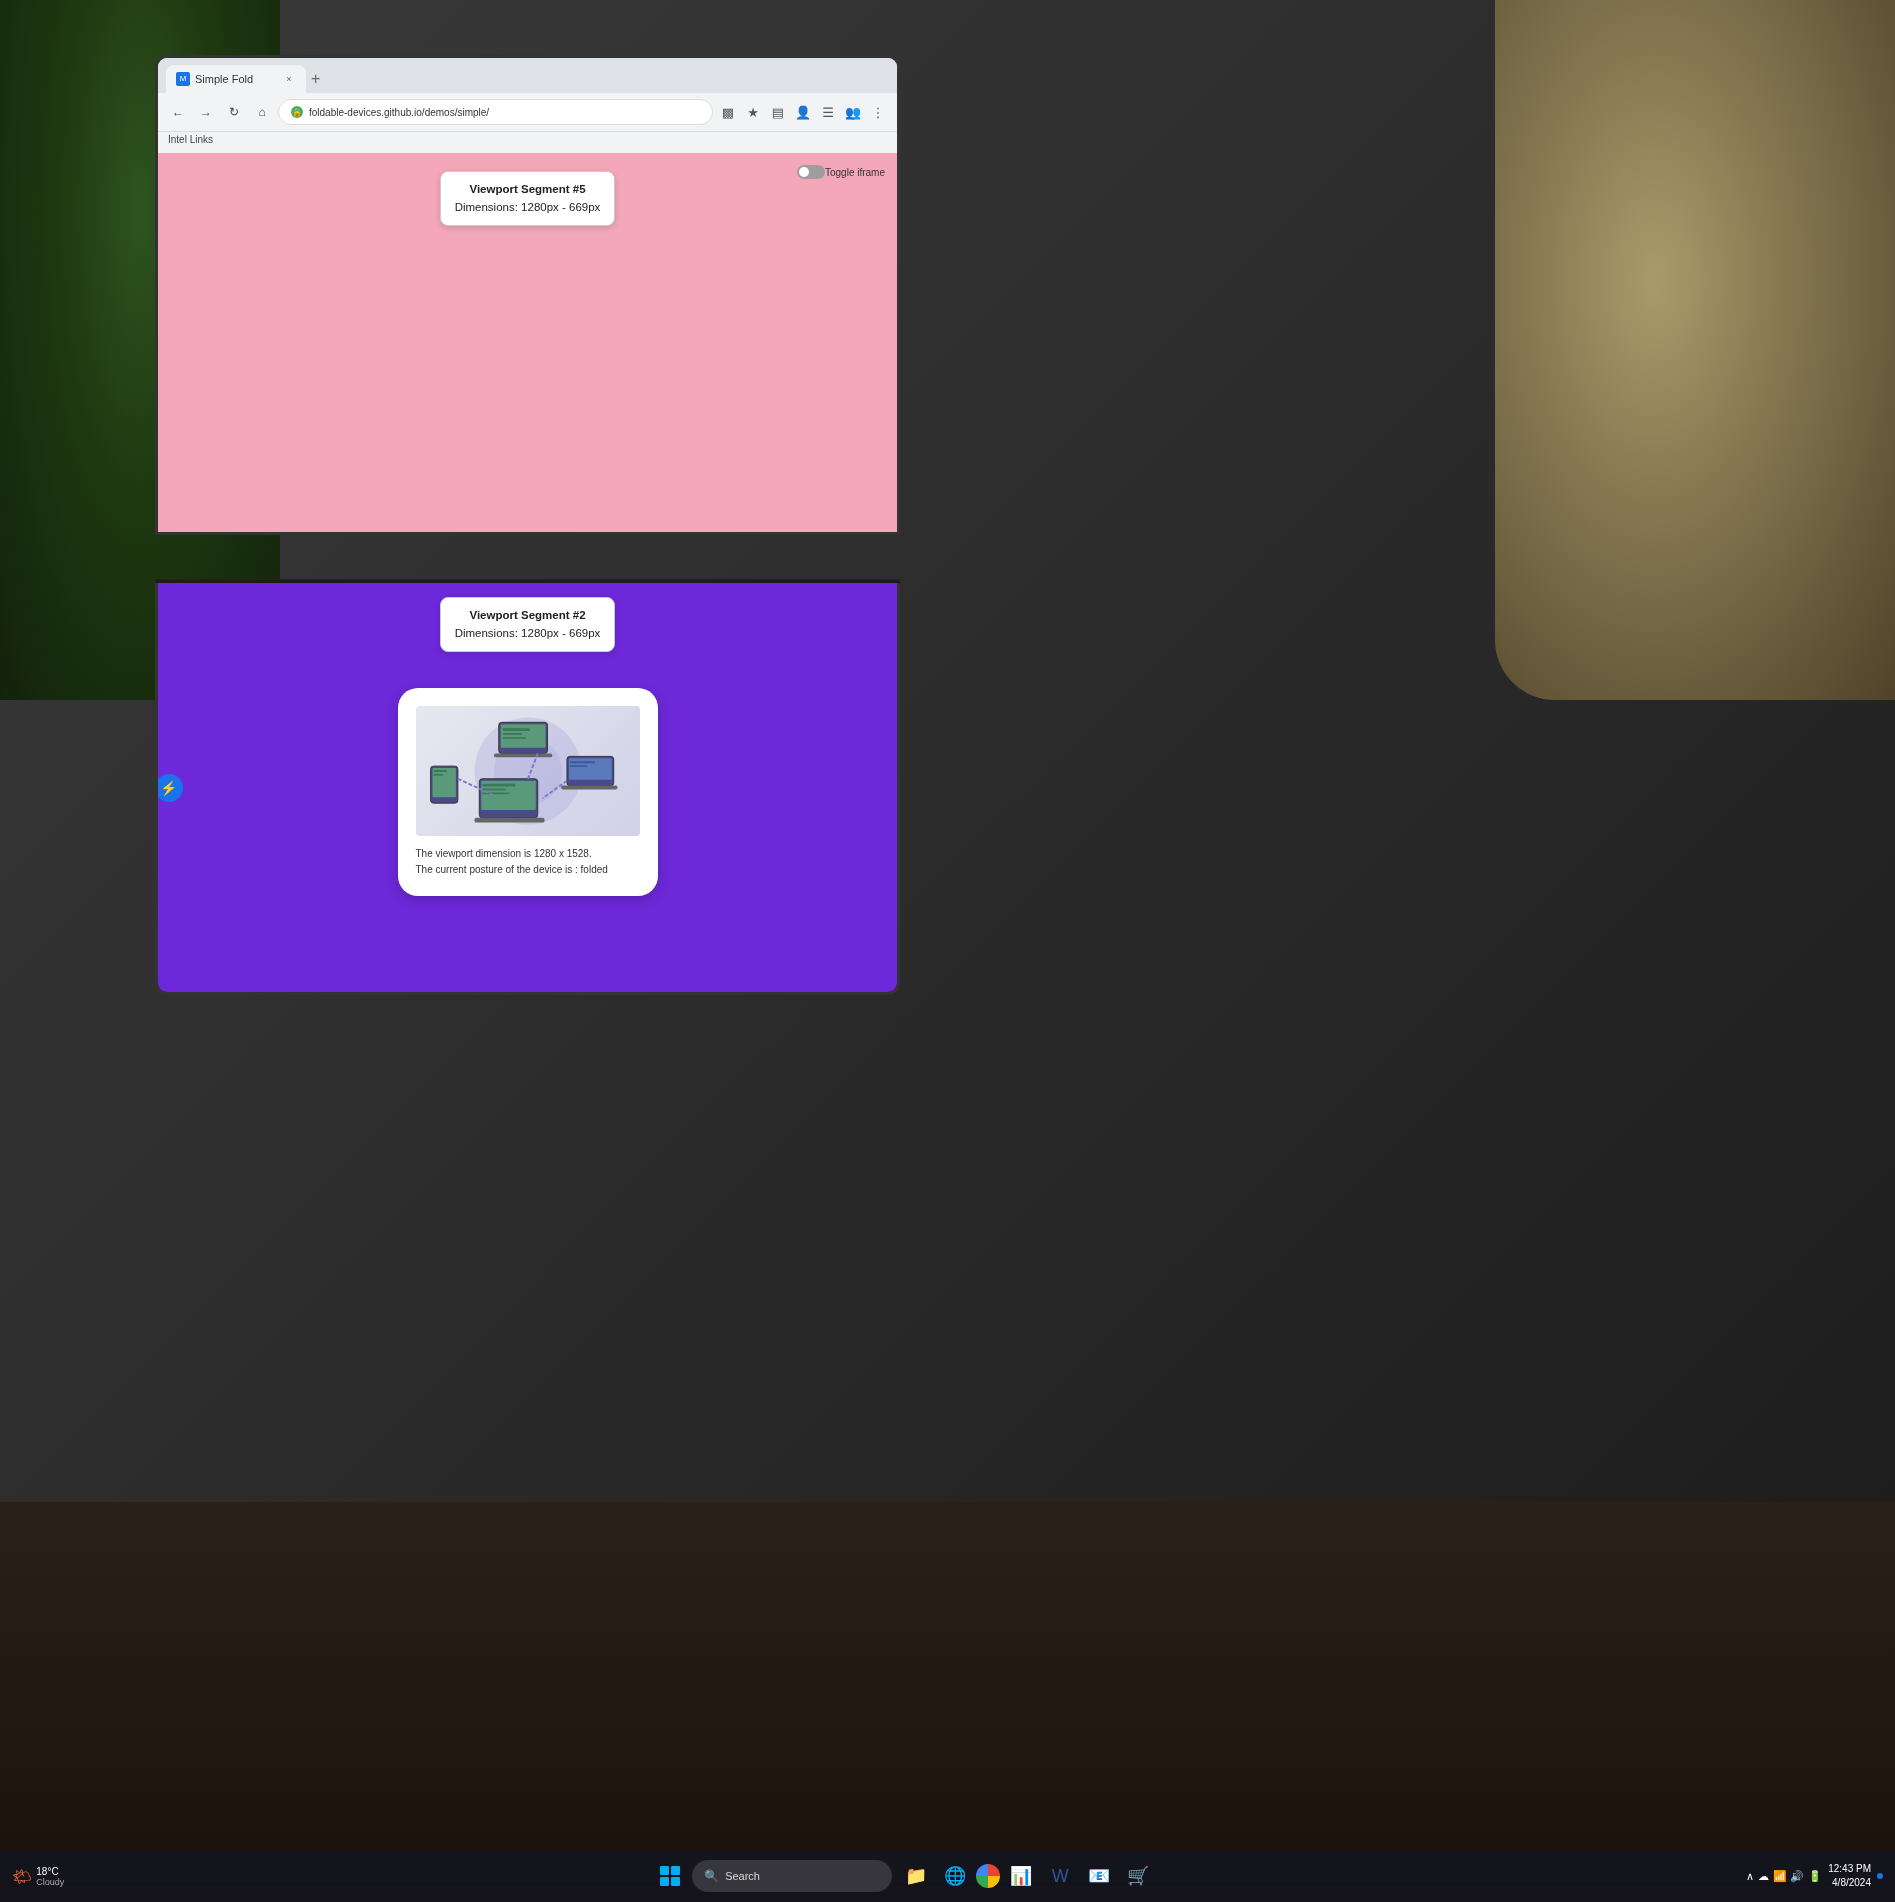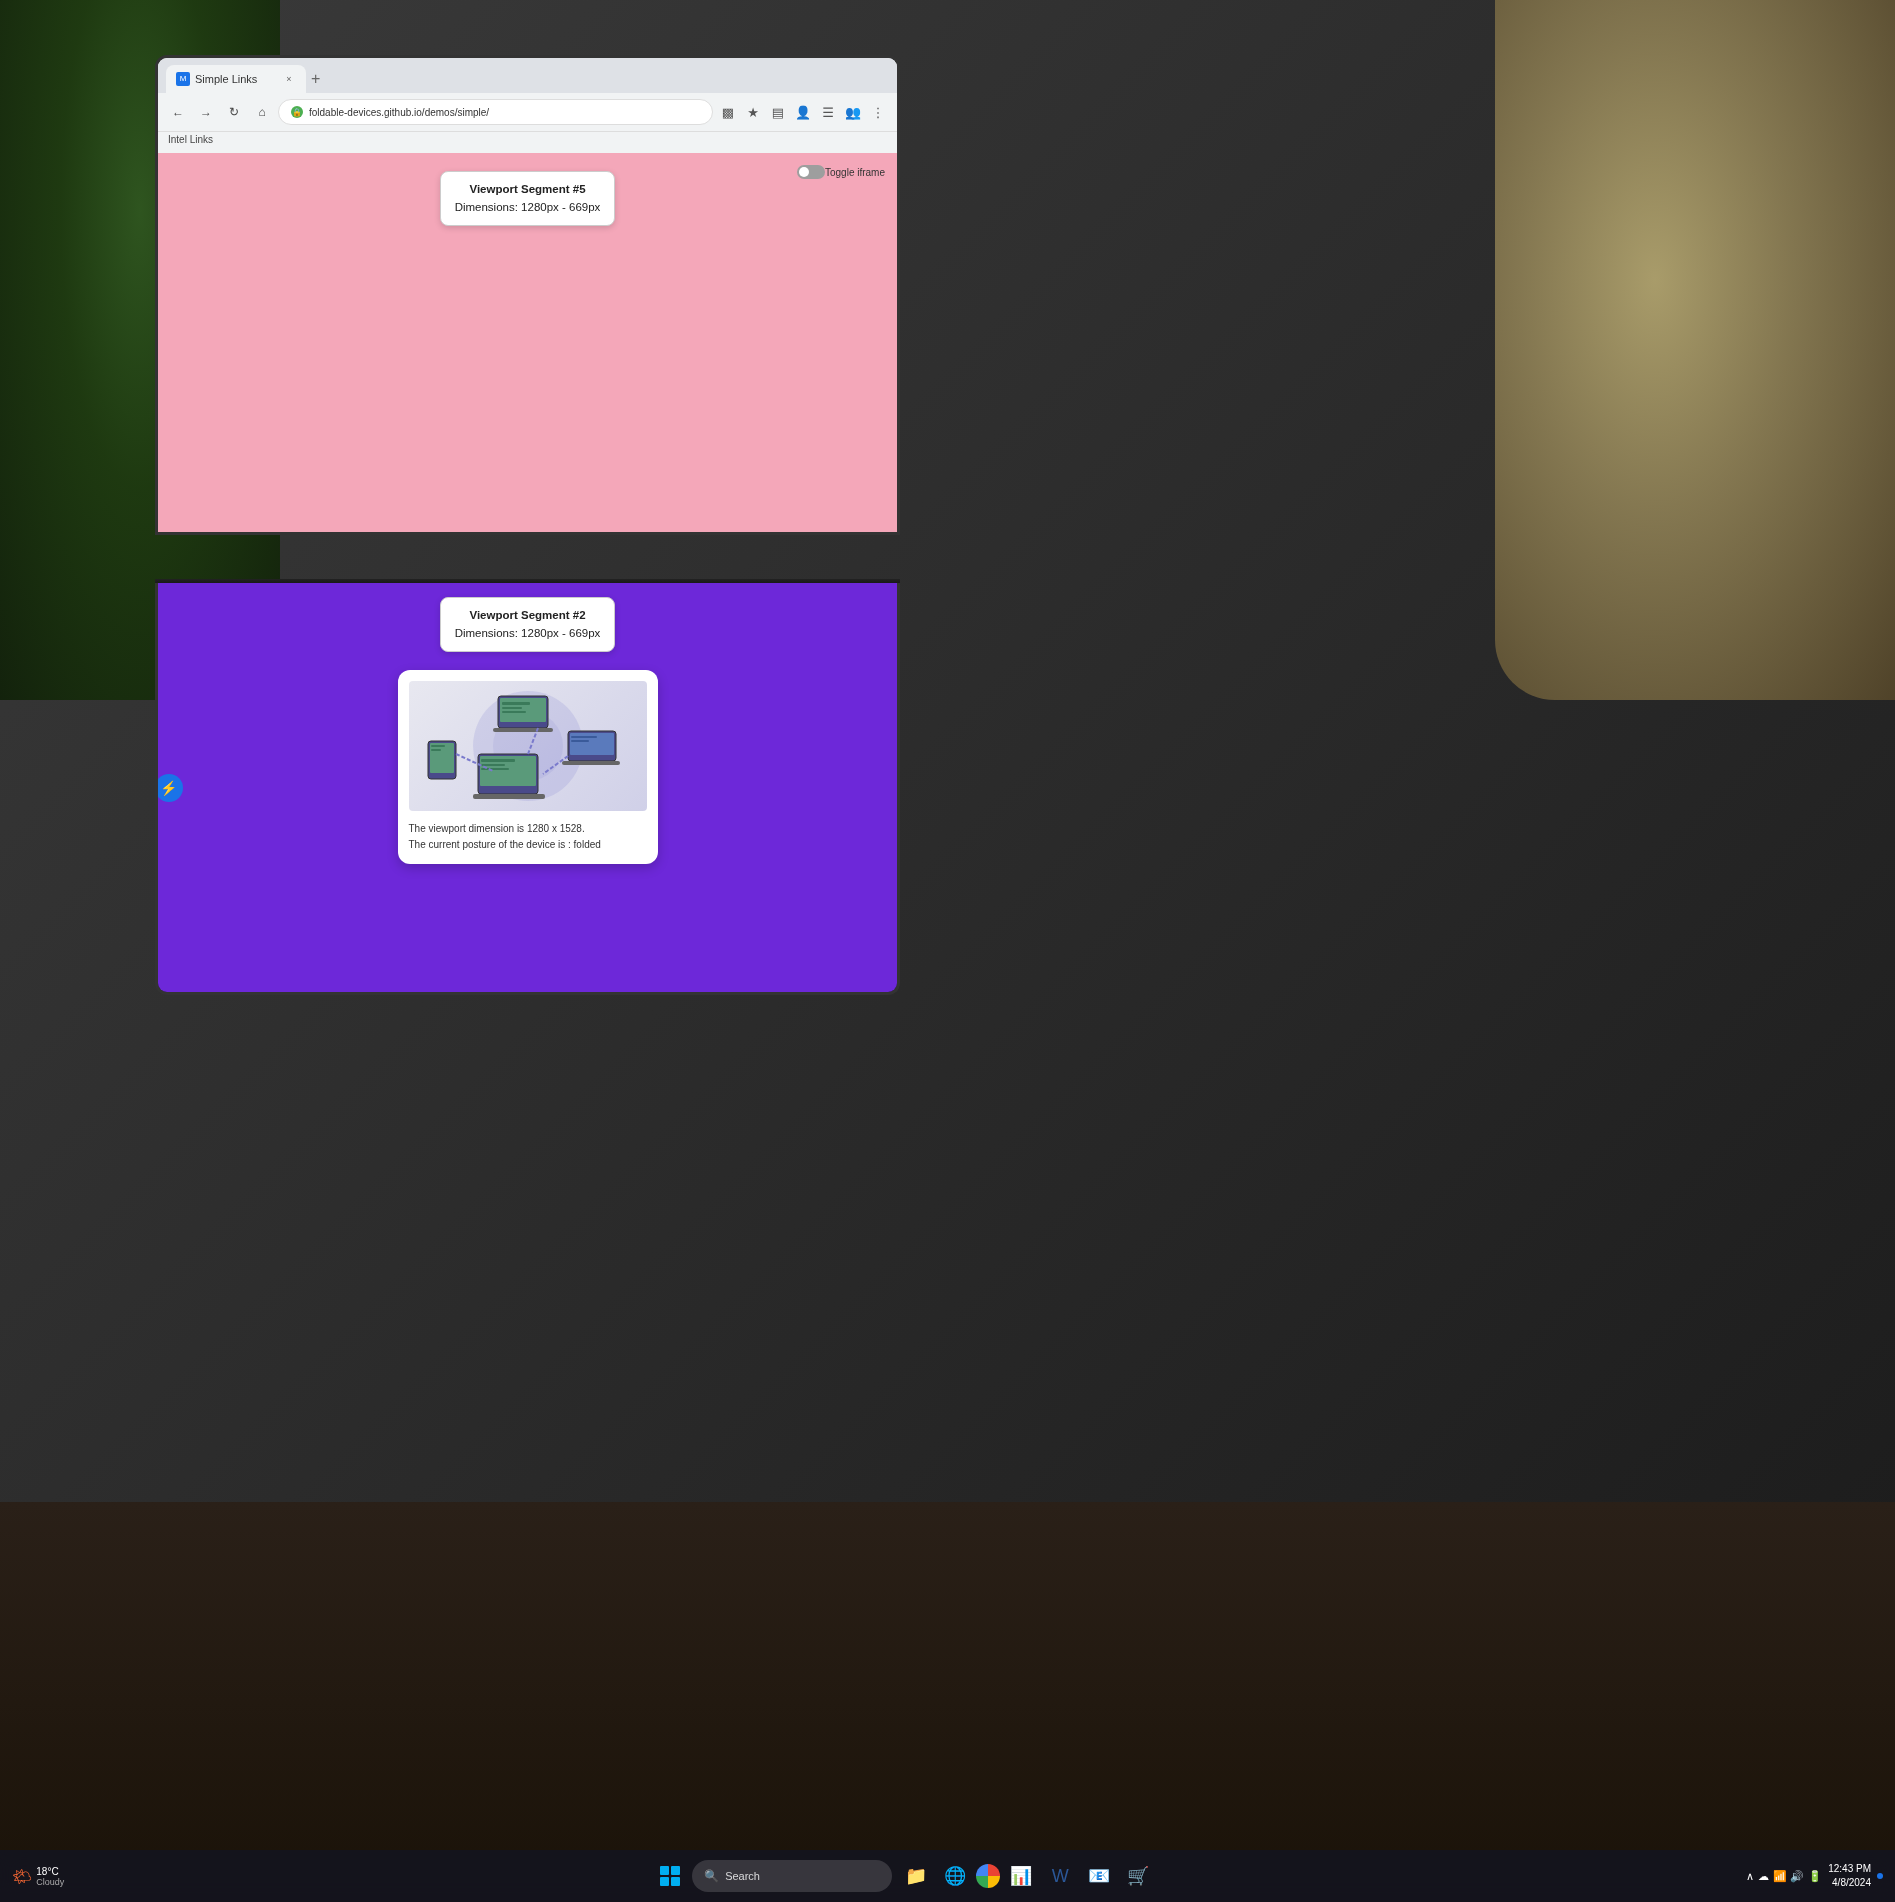--- a/index.html
+++ b/index.html
@@ -265,24 +265,24 @@
     .viewport-green-top {
       display: flex;
       justify-content: center;
       padding-top: 14px;
       width: 100%;
     }
 
     
     .content-card {
       background: white;
-      border-radius: 12px;
+      border-radius: 20px;
       width: 260px;
-      padding: 11px;
-      margin-top: 18px;
+      padding: 18px;
+      margin-top: 36px;
       box-shadow: 0 4px 12px rgba(0,0,0,0.2);
     }
 
     .card-image {
       width: 100%;
       height: 130px;
       background: linear-gradient(135deg, #e8e8f0 0%, #d0d0e8 100%);
       border-radius: 4px;
       margin-bottom: 10px;
       display: flex;
@@ -454,21 +454,21 @@
 
 <div class="laptop-device">
 
   <div class="upper-screen">
 
     <div class="browser-chrome">
 
       <div class="browser-tab-bar">
         <div class="browser-tab">
           <div class="tab-favicon">M</div>
-          <span>Simple Links</span>
+          <span>Simple Fold</span>
           <div class="tab-close">×</div>
         </div>
         <div class="tab-new">+</div>
       </div>
 
       <div class="browser-toolbar">
         <div class="nav-btn">←</div>
         <div class="nav-btn">→</div>
         <div class="nav-btn">↻</div>
         <div class="nav-btn">⌂</div>

